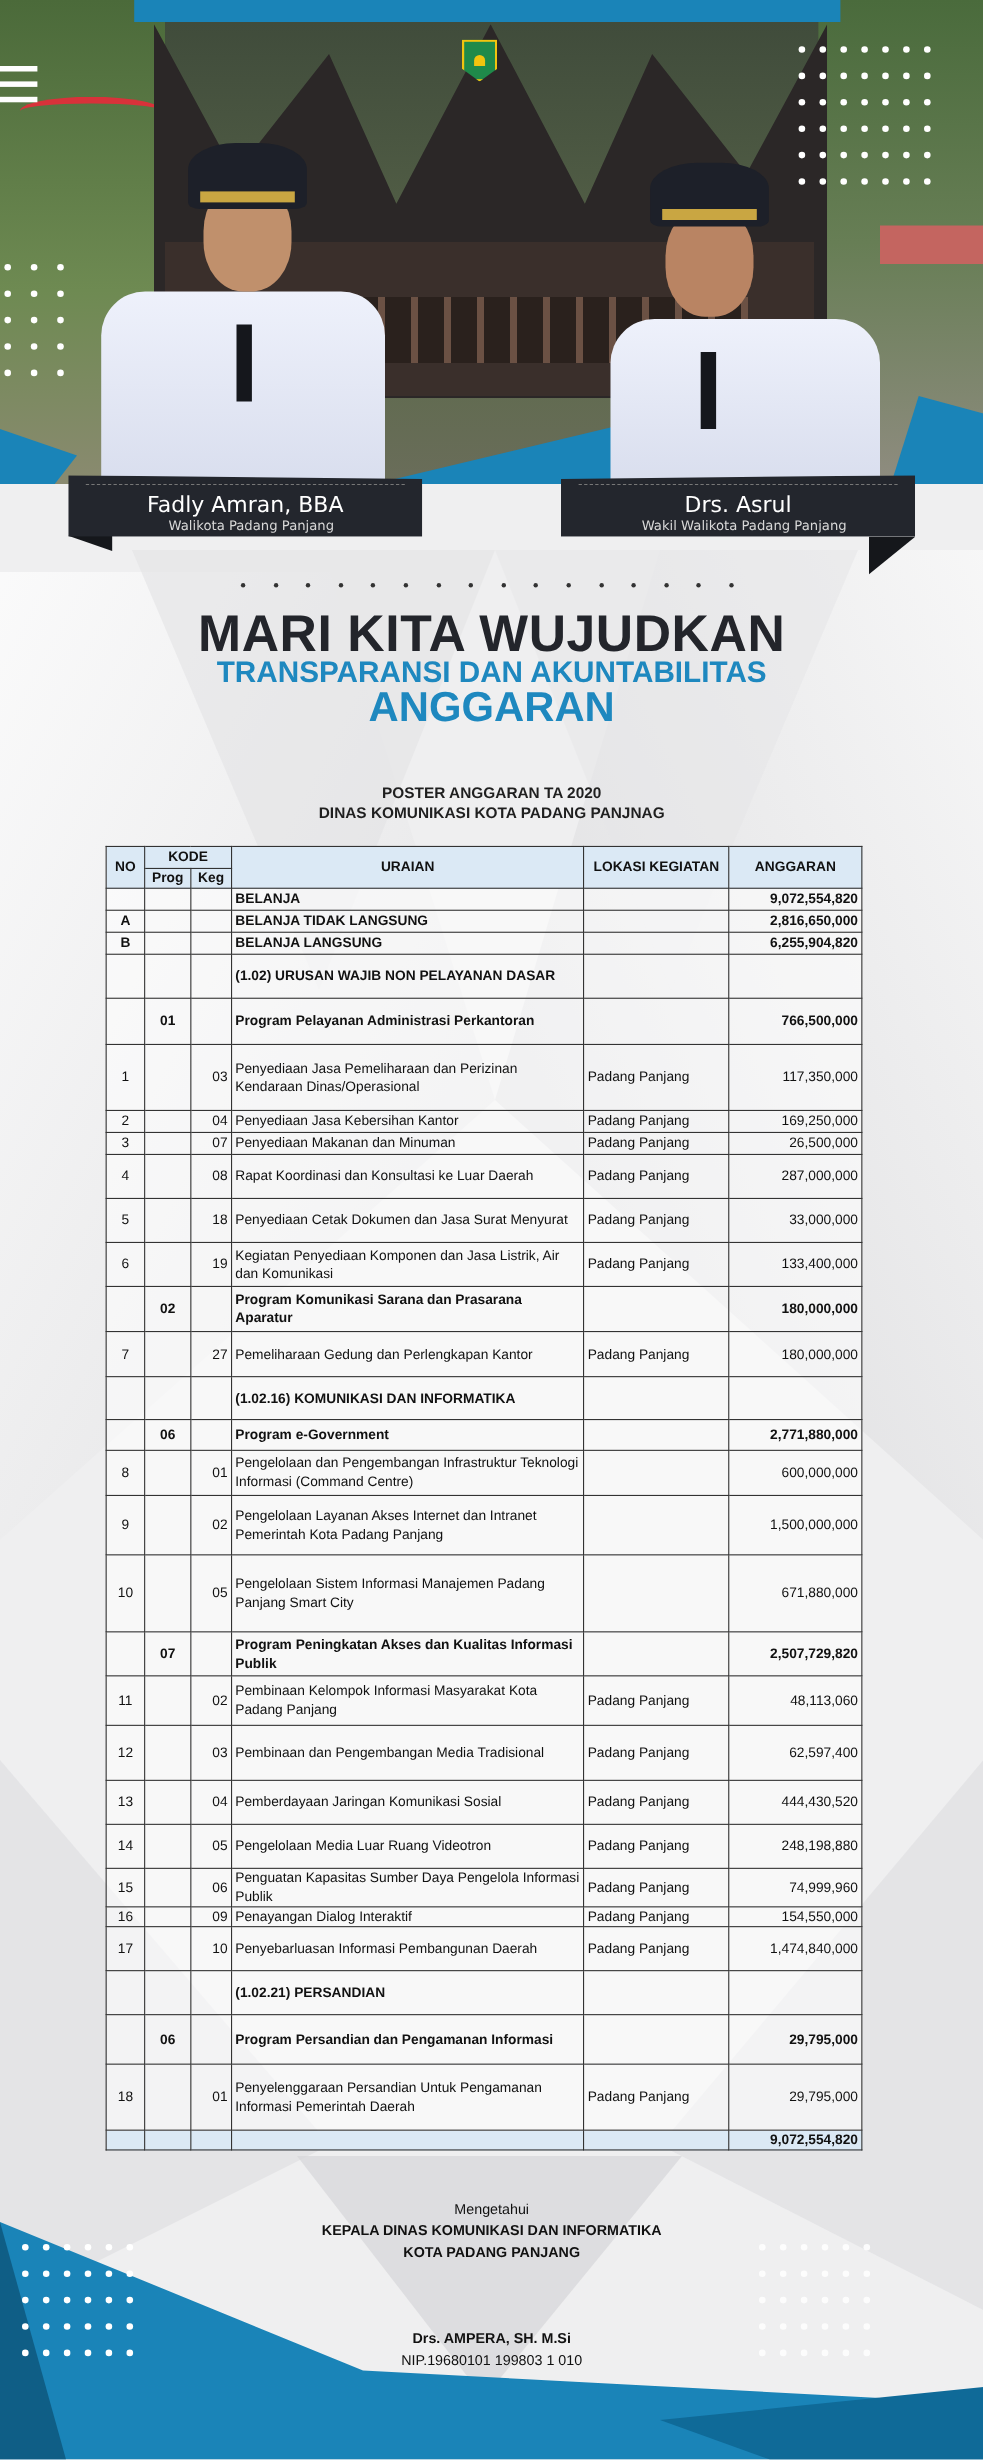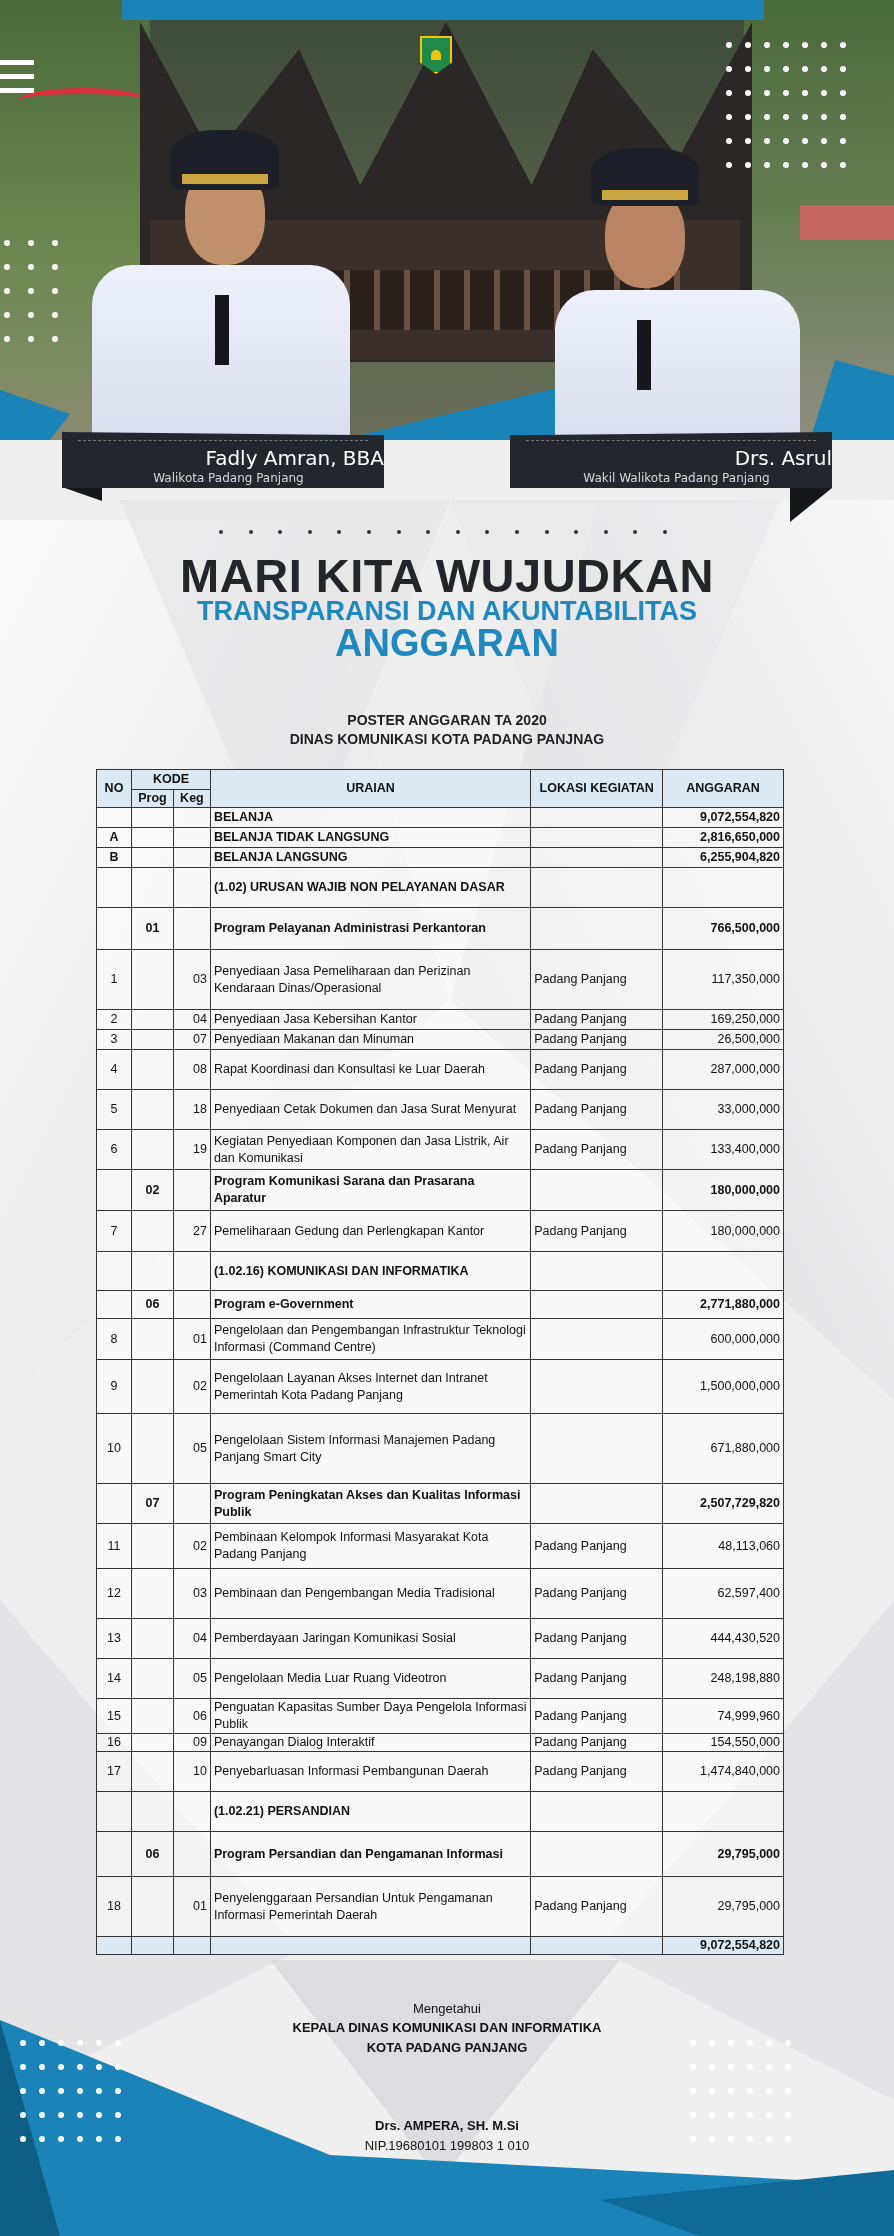--- a/index.html
+++ b/index.html
@@ -28,21 +28,21 @@
   .kominfo .k1 b{font-weight:bold;}
   .kominfo .k2{font-size:16px;font-weight:bold;line-height:18px;}
   .person{position:absolute;background:linear-gradient(180deg,#eef1fb,#d9deee);}
   .person .cap{position:absolute;background:#1d2029;border-radius:40% 40% 10% 10%;}
   .person .cap::after{content:"";position:absolute;left:10%;bottom:6px;width:80%;height:10px;background:#c9a642;}
   .person .face{position:absolute;background:#b98463;border-radius:45%;}
   .person .tie{position:absolute;background:#15171c;}
   .blueshard{position:absolute;background:#1a84b8;}
   .plate{position:absolute;background:#23262d;color:#fff;text-align:center;}
   .plate .dash{position:absolute;left:16px;right:16px;top:8px;border-top:1px dashed #777;}
-  .plate .pname{font-family:"DejaVu Sans",sans-serif;font-size:20px;margin-top:14px;line-height:24px;text-align:right;}
+  .plate .pname{font-family:"DejaVu Sans",sans-serif;font-size:20px;margin-top:14px;line-height:24px;}
   .plate .prole{font-family:"DejaVu Sans",sans-serif;font-size:12px;color:#d8d8d8;line-height:16px;margin-left:11px;}
   .fold{position:absolute;width:0;height:0;}
   
   .sep-dots{position:absolute;left:219px;top:530px;width:448px;display:flex;justify-content:space-between;}
   .sep-dots span{width:4px;height:4px;border-radius:50%;background:#333;}
   .title1{position:absolute;left:0;width:894px;top:548px;text-align:center;font-size:47px;font-weight:bold;color:#23252b;letter-spacing:0.5px;}
   .title2{position:absolute;left:0;width:894px;top:596px;text-align:center;font-size:27px;font-weight:bold;color:#1e88bf;}
   .title3{position:absolute;left:0;width:894px;top:622px;text-align:center;font-size:38px;font-weight:bold;color:#1e88bf;}
   .sub{position:absolute;left:0;width:894px;text-align:center;font-size:14px;font-weight:bold;color:#1f1f1f;}
   

